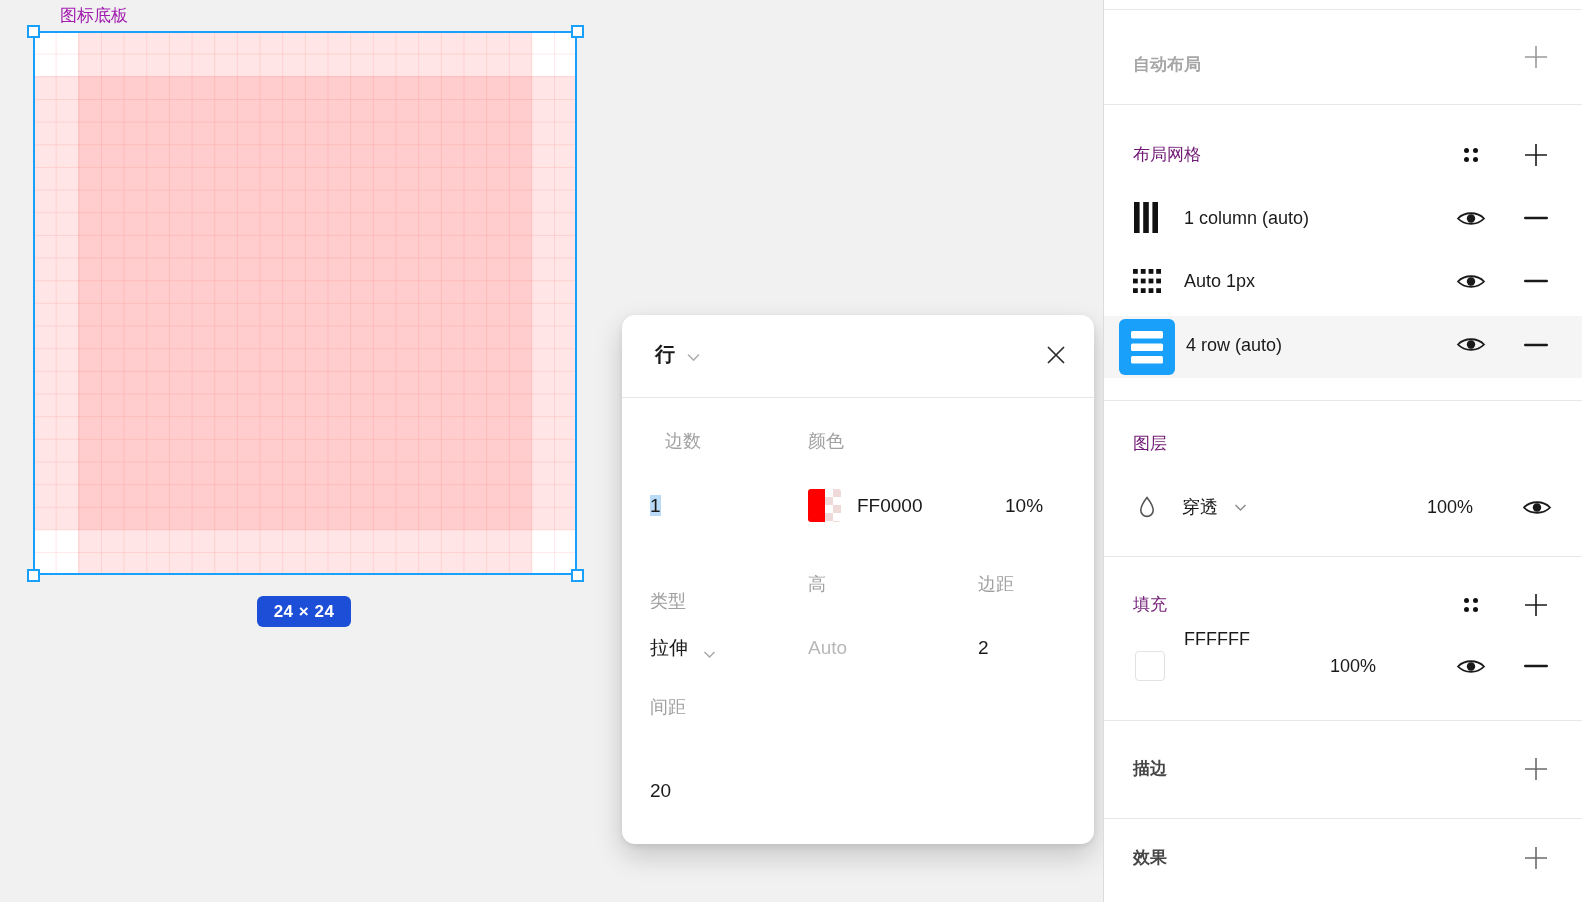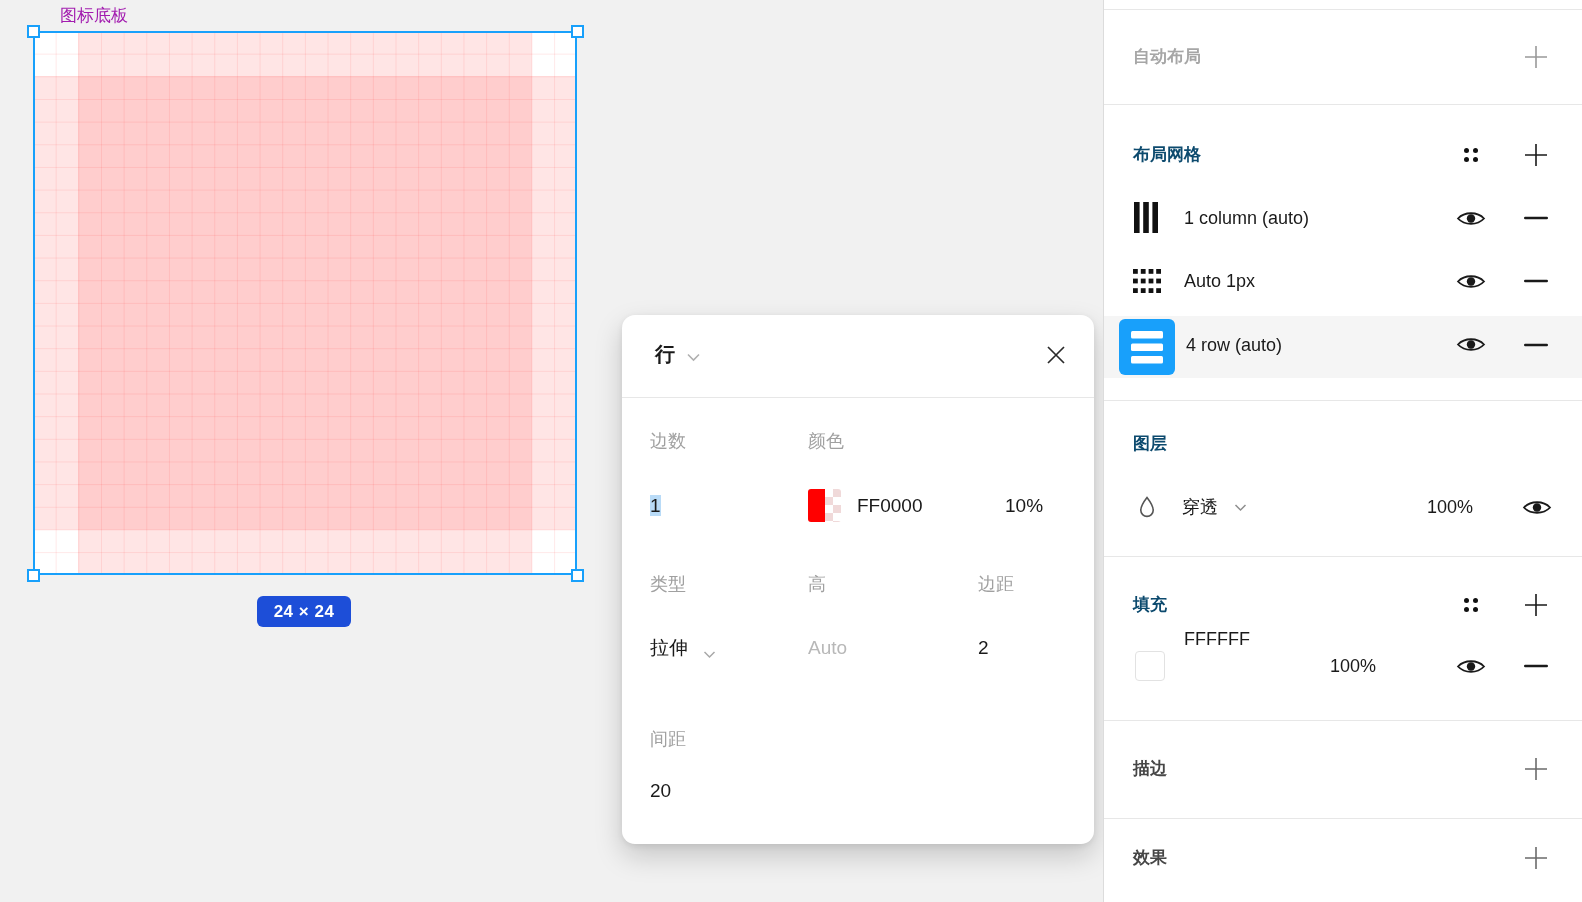--- a/index.html
+++ b/index.html
@@ -45,22 +45,22 @@
   .swatch .half-checker { position:absolute; right:0; top:0; bottom:0; width:16px;
     background-color:#ffffff;
     background-image:conic-gradient(#f0d9d9 25%, #ffffff 0 50%, #f0d9d9 0 75%, #ffffff 0);
     background-size:16px 16px; }
   .type-chevron { position:absolute; left:81px; top:330px; }
 
   
   .panel { position:absolute; left:1103px; top:0; width:479px; height:902px;
     background:#ffffff; border-left:1px solid #dcdcdc; }
   .panel .hr { position:absolute; left:0; right:0; height:1px; background:#e7e7e7; }
-  .ptitle { position:absolute; left:29px; font-size:17px; font-weight:700; line-height:22px; color:#0c4a6e; }
-  .ptitle.muted { color:#a6a6a6; font-weight:600; }
+  .ptitle { position:absolute; left:29px; font-size:17px; font-weight:400; line-height:22px; color:#701a75; }
+  .ptitle.muted { color:#a6a6a6; font-weight:600;margin-top:8px; }
   .ptitle.dim { color:#464646; font-weight:600; }
   .prow-label { position:absolute; font-size:18px; line-height:22px; color:#1a1a1a; }
   .row-highlight { position:absolute; left:0; right:0; top:316px; height:62px; background:#f5f5f5; }
   .blue-btn { position:absolute; left:15px; top:319px; width:56px; height:56px;
     background:#18a0fb; border-radius:6px; }
   .icon-btn { position:absolute; cursor:pointer; background:none; border:none; padding:0; line-height:0; }
   .fill-swatch { position:absolute; left:31px; top:651px; width:30px; height:30px;
     background:#ffffff; border:1px solid #e2e2e2; border-radius:4px; }
 </style>
 </head>
@@ -93,45 +93,45 @@
         <path d="M2 2.5 L7.5 8 L13 2.5" fill="none" stroke="#b0b0b0" stroke-width="1.6"></path>
       </svg>
   </span>
   <span class="hdr-close">
     <svg width="22" height="22" viewBox="0 0 22 22">
         <path d="M3 3 L19 19 M19 3 L3 19" stroke="#2a2a2a" stroke-width="1.7"></path>
       </svg>
   </span>
   <div class="hdr-divider"></div>
 
-  <div class="dlabel" style="left:28px; top:114px;">边数</div>
+  <div class="dlabel" style="left:43px; top:114px;">边数</div>
   <div class="dlabel" style="left:186px; top:114px;">颜色</div>
 
   <div class="dval" style="left:28px; top:178px;"><span class="seltext">1</span></div>
   <div class="swatch">
     <div class="half-solid"></div>
     <div class="half-checker"></div>
   </div>
   <div class="dval" style="left:235px; top:178px;">FF0000</div>
   <div class="dval" style="left:383px; top:178px;">10%</div>
 
-  <div class="dlabel" style="left:28px; top:257px;">类型</div>
+  <div class="dlabel" style="left:28px; top:274px;">类型</div>
   <div class="dlabel" style="left:186px; top:257px;">高</div>
   <div class="dlabel" style="left:356px; top:257px;">边距</div>
 
   <div class="dval" style="left:28px; top:320px; font-weight:500;">拉伸</div>
   <span class="type-chevron">
     <svg width="13" height="9" viewBox="0 0 13 9">
         <path d="M1.5 2 L6.5 7 L11.5 2" fill="none" stroke="#a8a8a8" stroke-width="1.5"></path>
       </svg>
   </span>
   <div class="dval placeholder" style="left:186px; top:320px;">Auto</div>
   <div class="dval" style="left:356px; top:320px;">2</div>
 
-  <div class="dlabel" style="left:28px; top:412px;">间距</div>
+  <div class="dlabel" style="left:28px; top:380px;">间距</div>
   <div class="dval" style="left:28px; top:463px;">20</div>
 </div>
 
 <div class="panel">
 
   <div class="hr" style="top:9px;"></div>
 
   <div class="ptitle muted" style="top:46px;">自动布局</div>
   <button class="icon-btn" style="left:419px; top:44px;">
     <svg width="26" height="26" viewBox="0 0 26 26">

